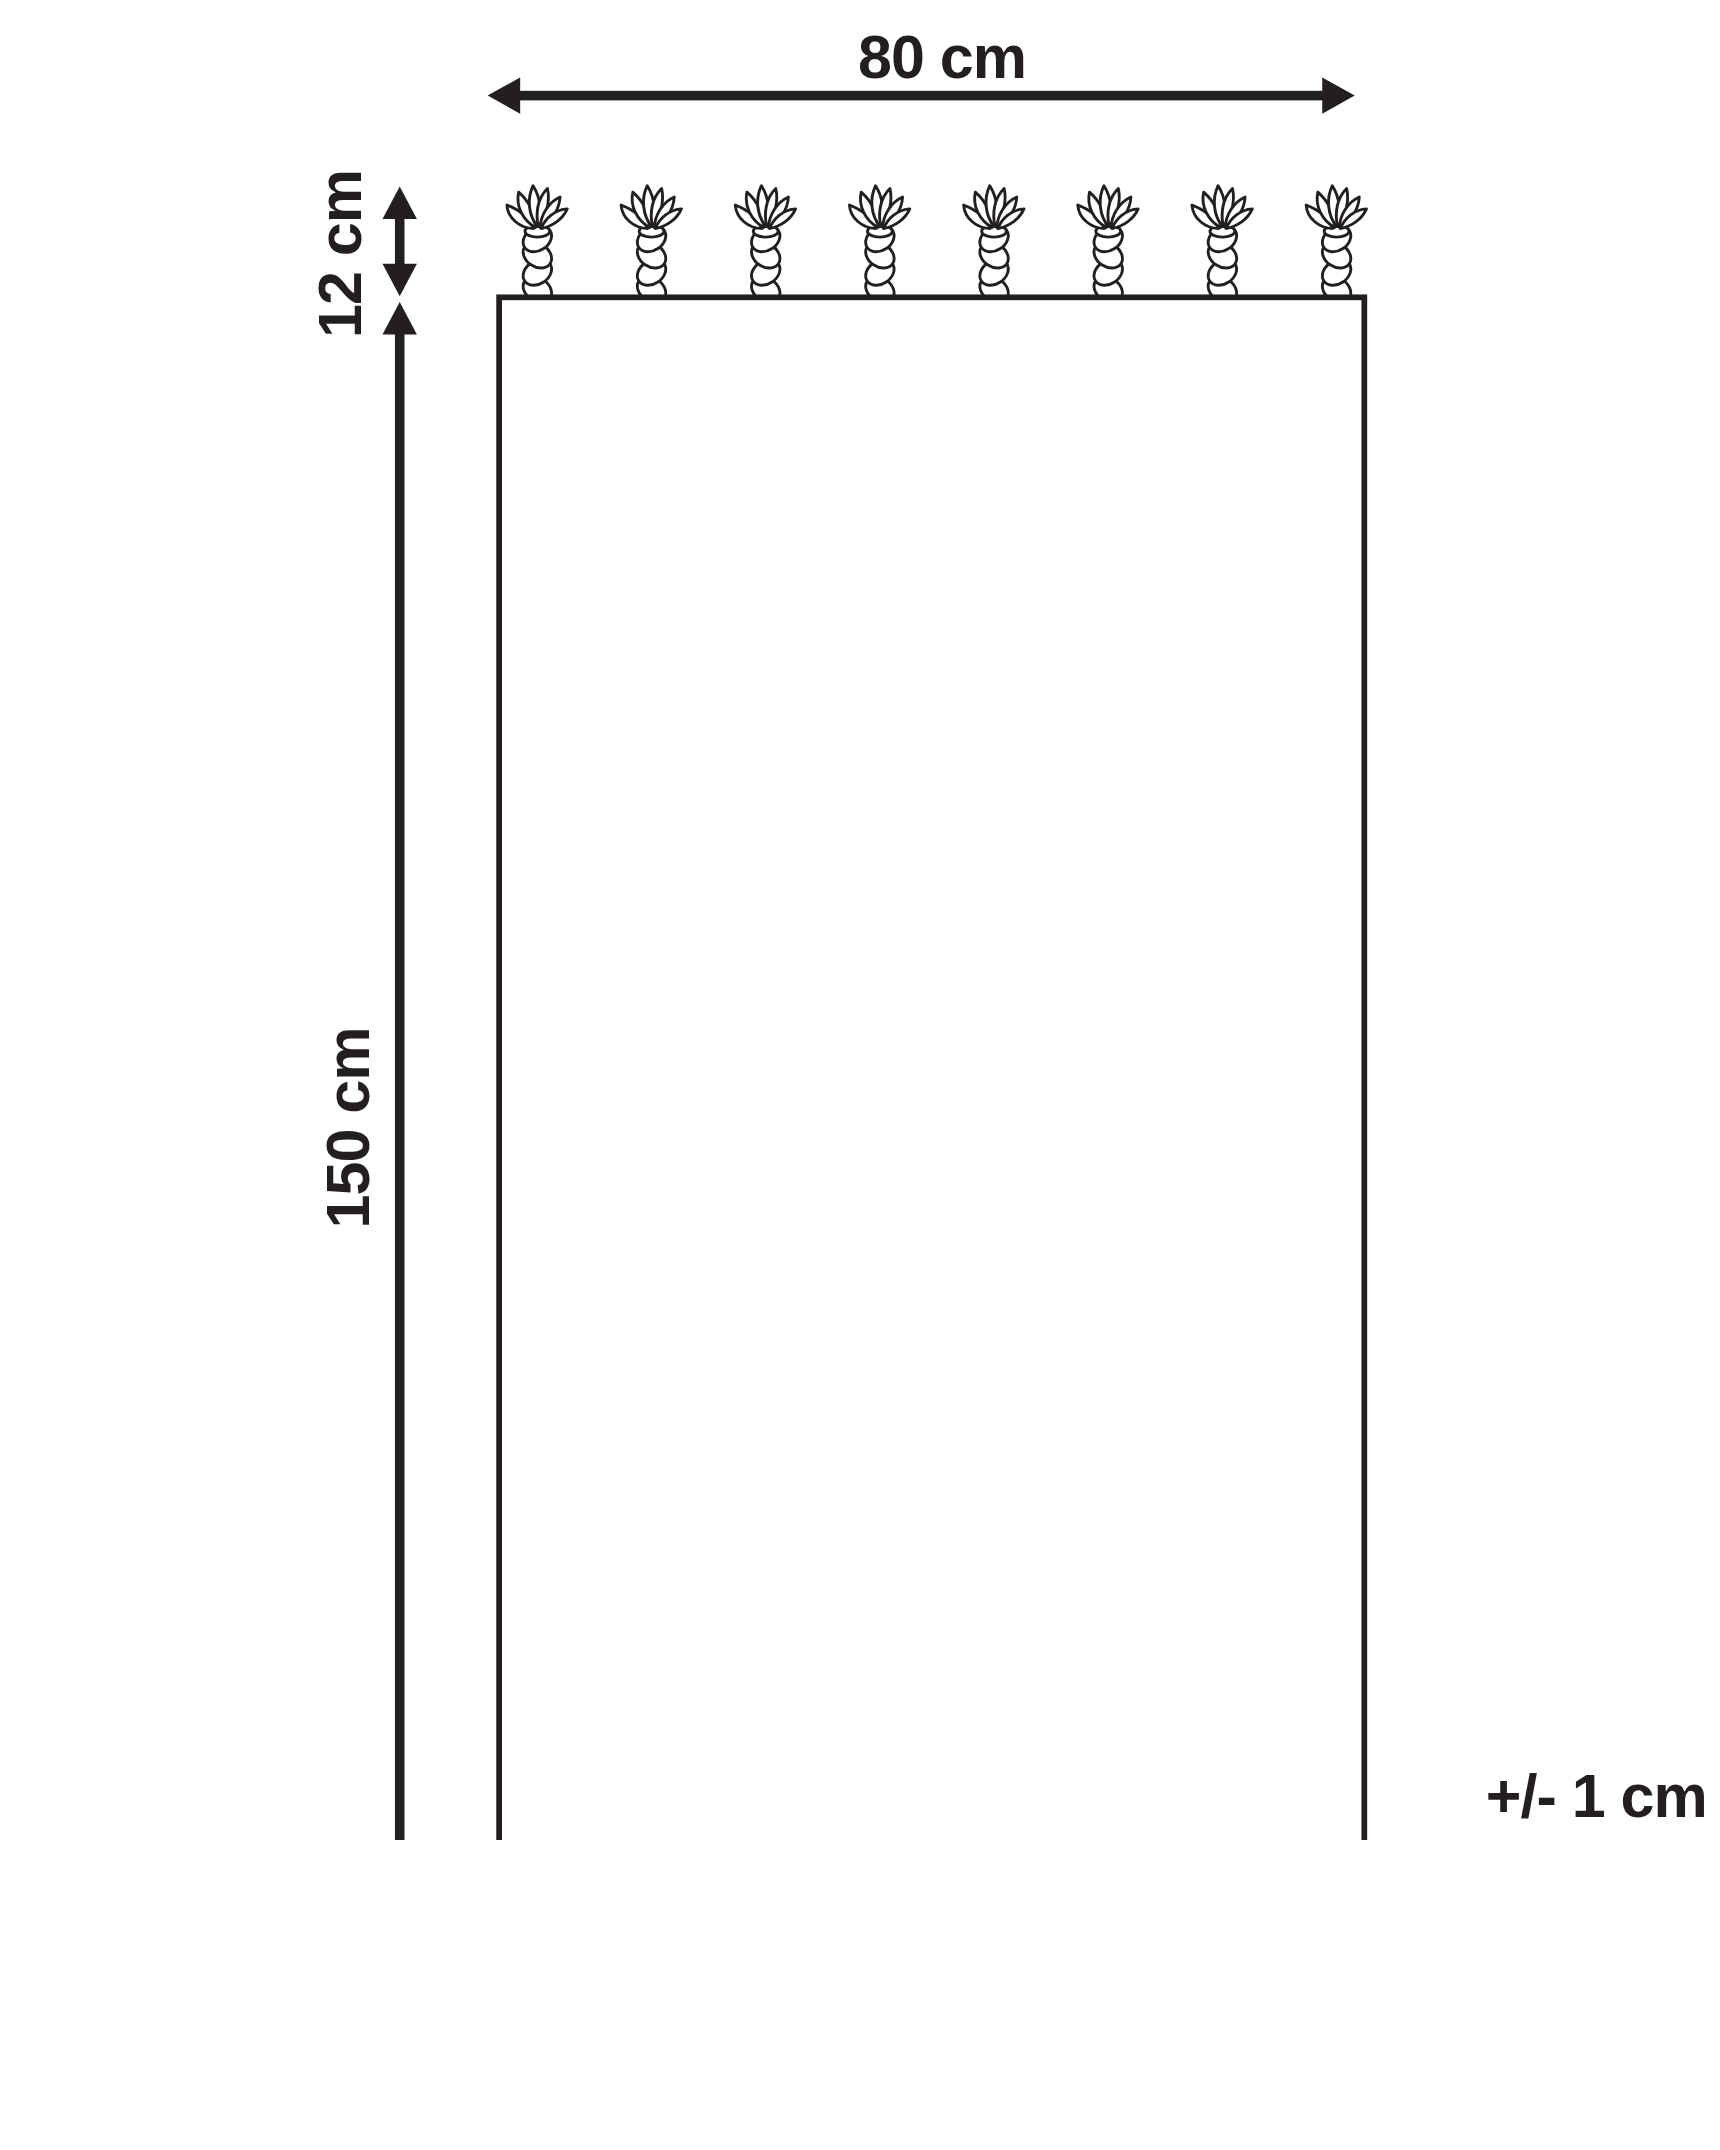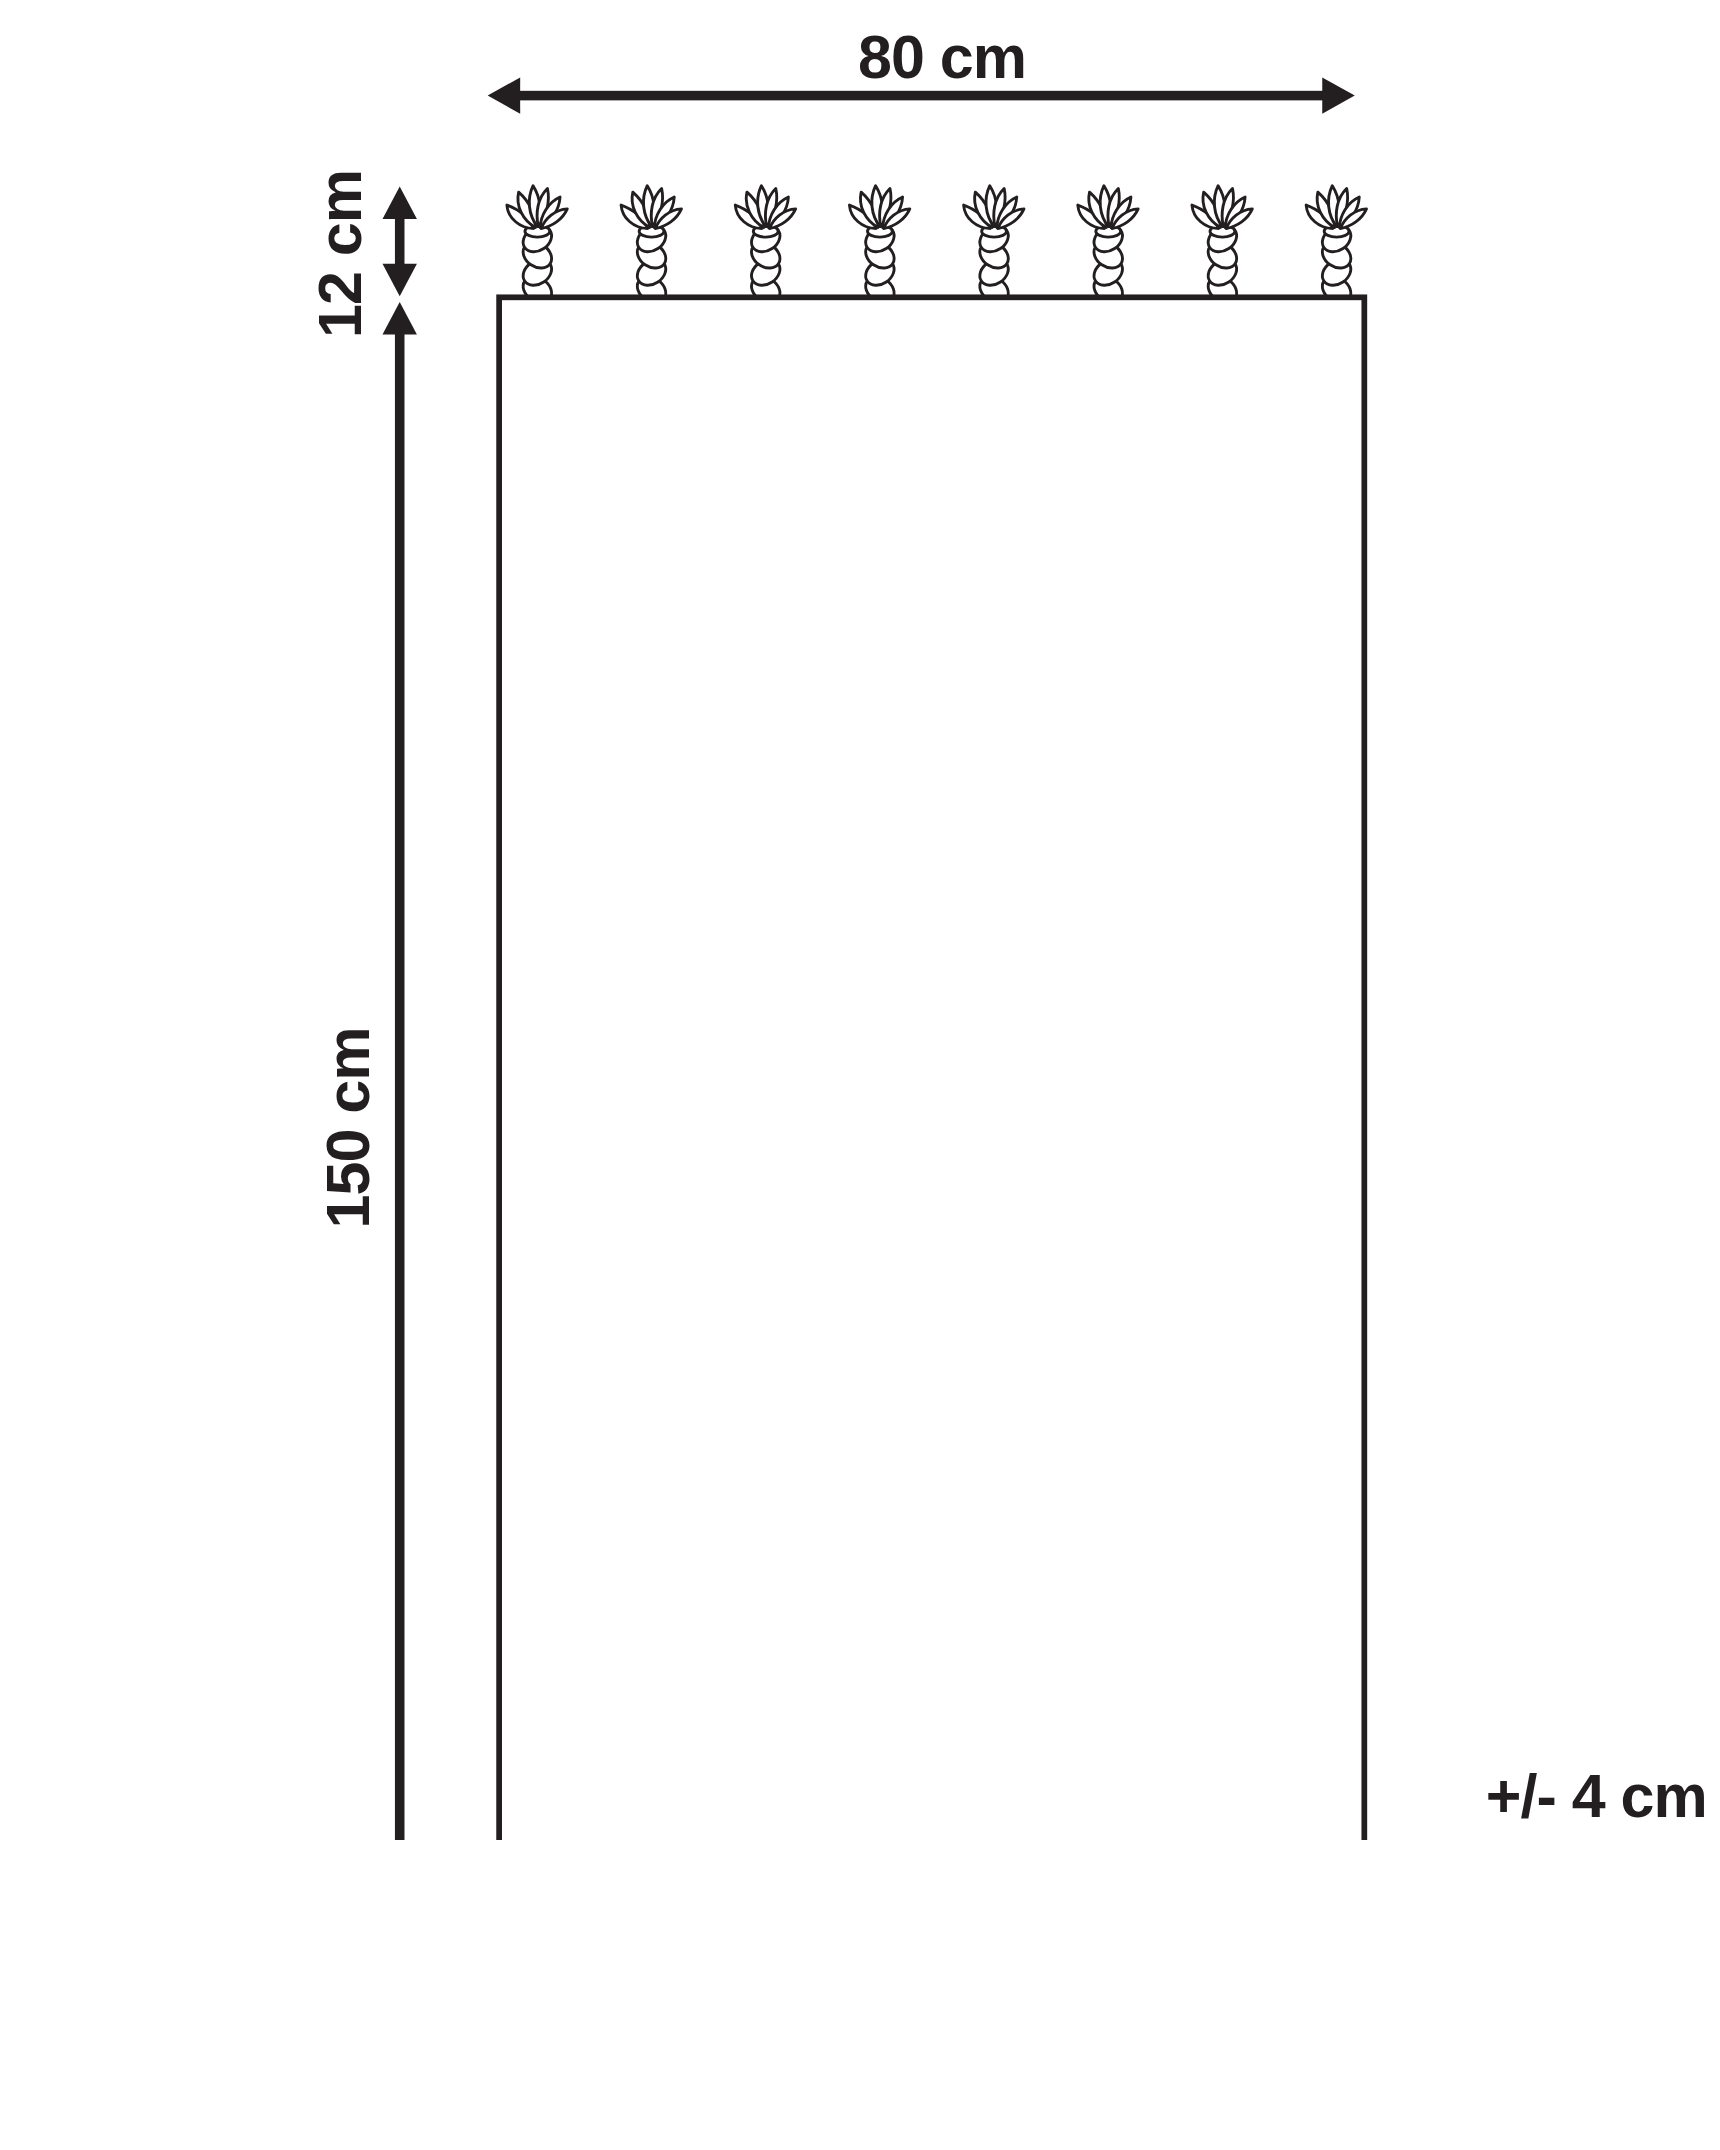--- a/index.html
+++ b/index.html
@@ -112,16 +112,16 @@
       <polygon points="418,2010 400,1976 436,1976"></polygon>
     </g>
   </svg>
 
   <div class="lbl lbl-width">80 cm</div>
 
   <div class="lbl lbl-fringe">12 cm</div>
 
   <div class="lbl lbl-length">150 cm</div>
 
-  <div class="lbl lbl-tolerance">+/- 4 cm</div>
+  <div class="lbl lbl-tolerance">+/- 1 cm</div>
 
 </div>
 
 
 </body></html>

